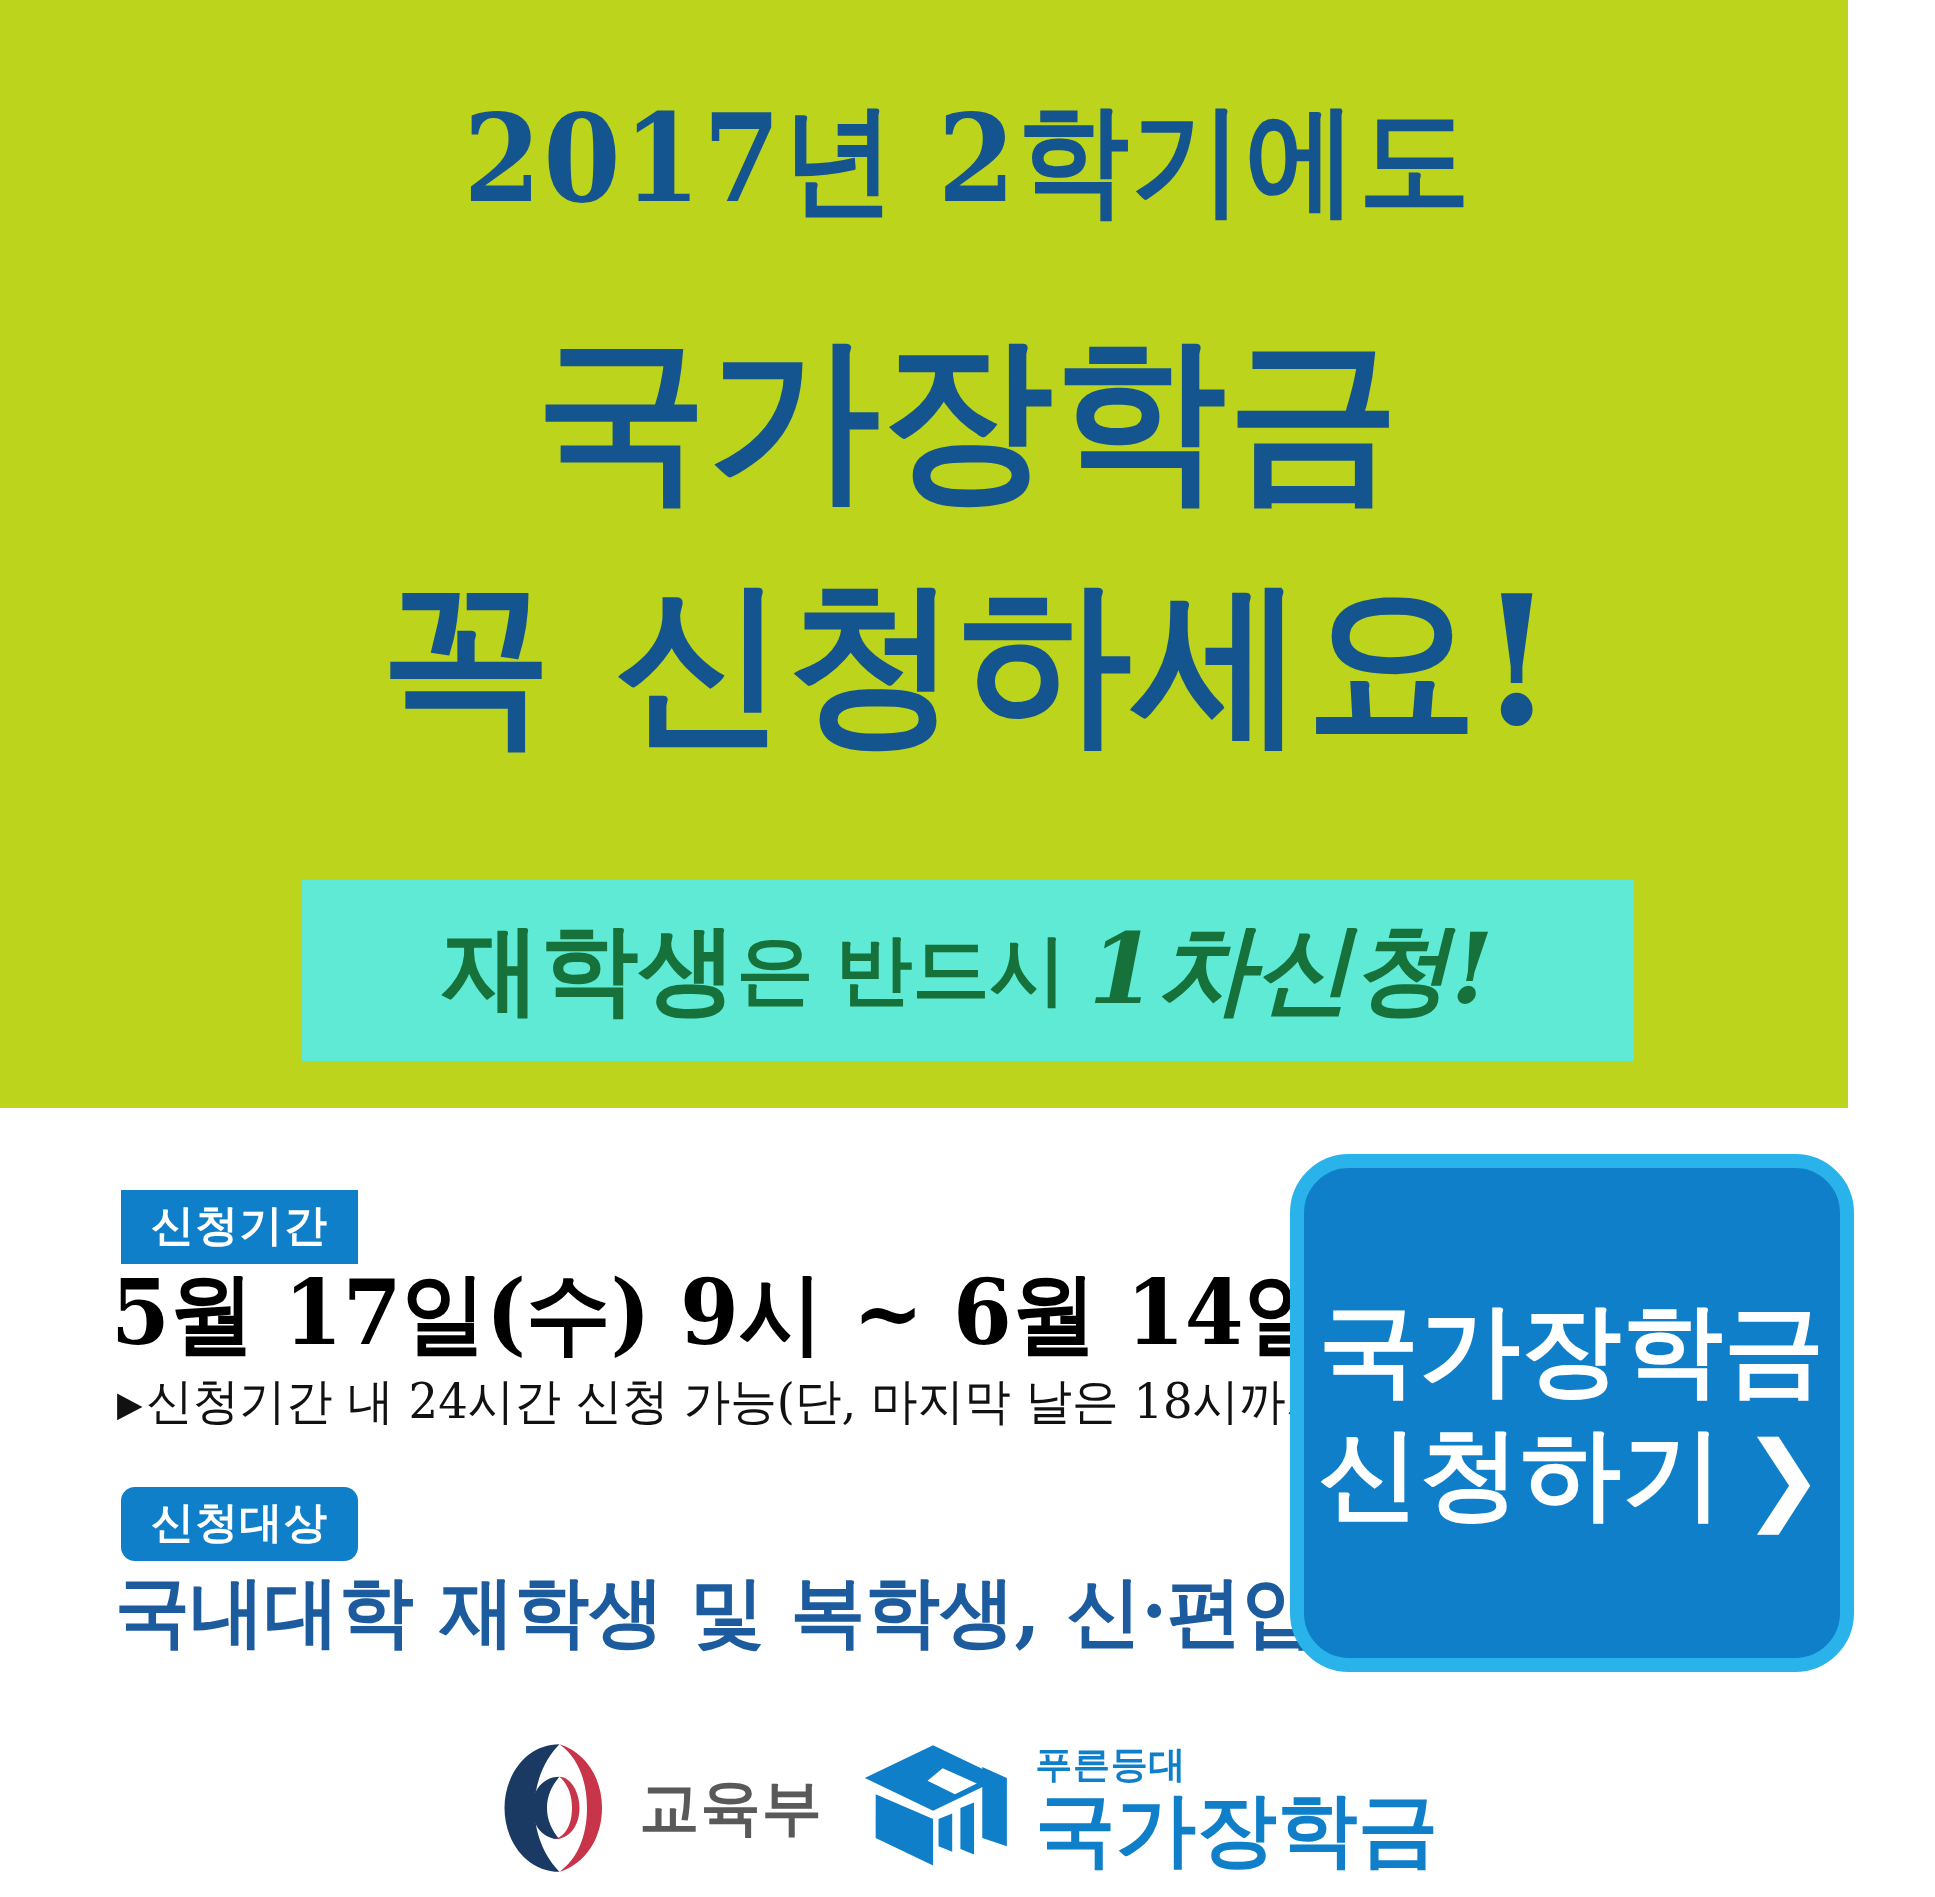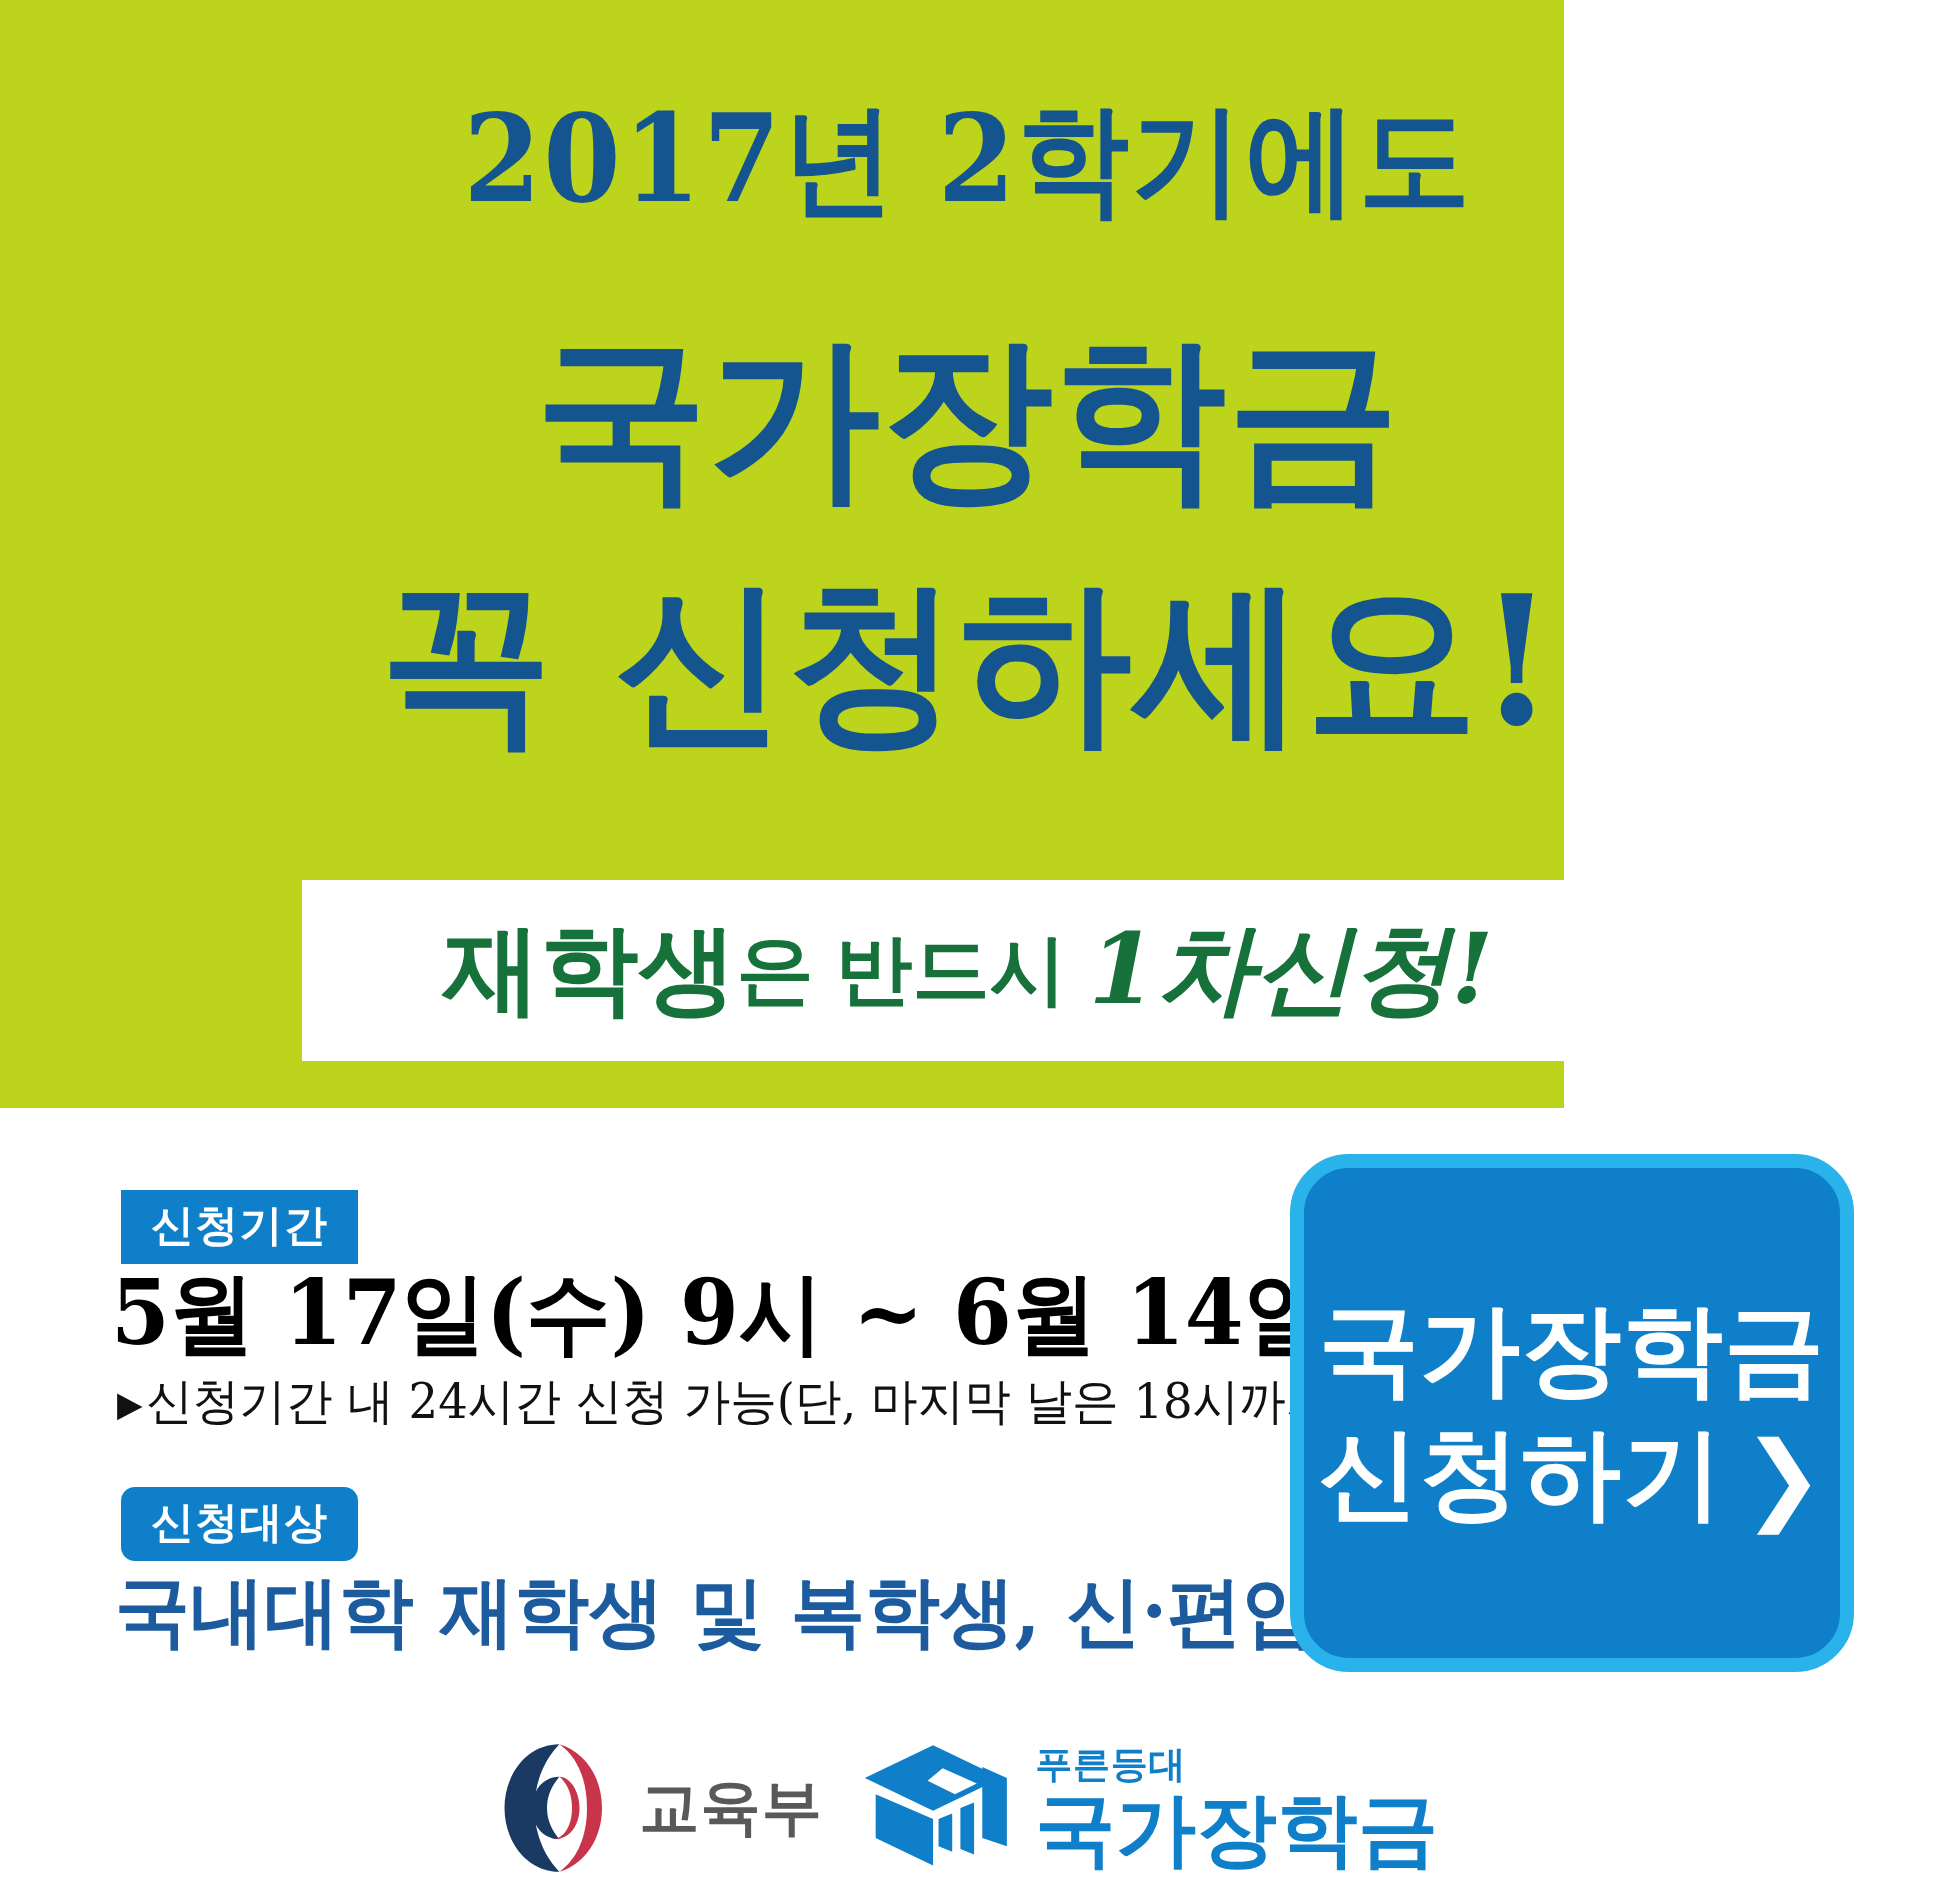--- a/index.html
+++ b/index.html
@@ -6,21 +6,21 @@
   html,body{margin:0;padding:0;background:#ffffff;}
   body{
     width:1936px;height:1897px;
     font-family:"Liberation Sans","DejaVu Sans",sans-serif;
     overflow:hidden;
     position:relative;
   }
 
   
   .hero{
-    position:absolute;left:0;top:0;width:1564px;height:1108px;
+    position:absolute;left:0;top:0;width:1848px;height:1108px;
     background:#bdd41c;
     overflow:hidden;
   }
 
   .hero-kicker{
     position:absolute;left:0;top:98px;width:1936px;
     text-align:center;
     font-size:121px;
     line-height:1.0;
     font-weight:700;
@@ -39,21 +39,21 @@
     color:#14558f;
     font-family:"DejaVu Serif","Liberation Serif",serif;
     letter-spacing:1.3px;
     transform:scaleX(0.97);
   }
   .hero-title .l2{display:block;}
 
   .highlight-bar{
     position:absolute;
     left:302px;top:880px;width:1332px;height:181px;
-    background:#ffffff;
+    background:#5eead4;
   }
   .highlight-inner{
     position:absolute;left:0;top:0;width:100%;height:100%;
     display:flex;align-items:center;justify-content:center;
     white-space:nowrap;
   }
   .hl-a{font-size:98px;font-weight:700;color:#16713a;
         font-family:"DejaVu Serif","Liberation Serif",serif;}
   .hl-b{font-size:77px;font-weight:700;color:#16713a;
         font-family:"DejaVu Serif","Liberation Serif",serif;}

